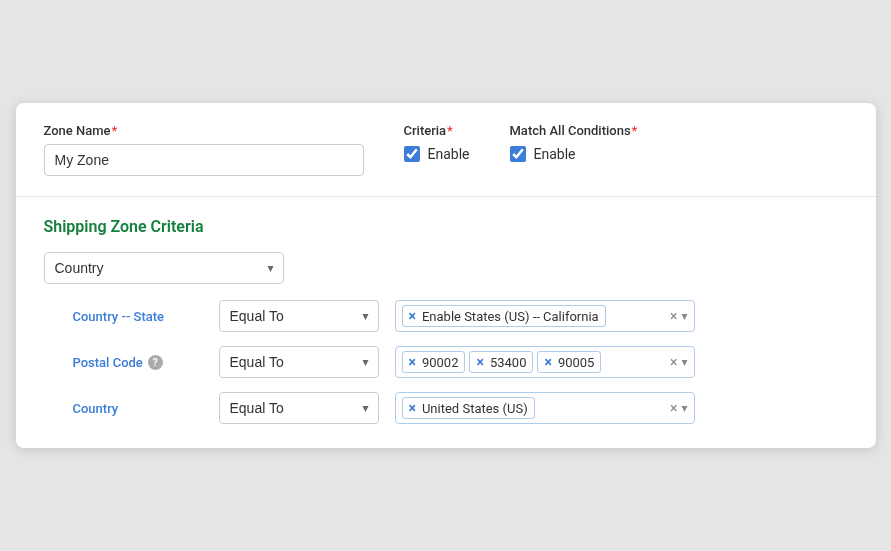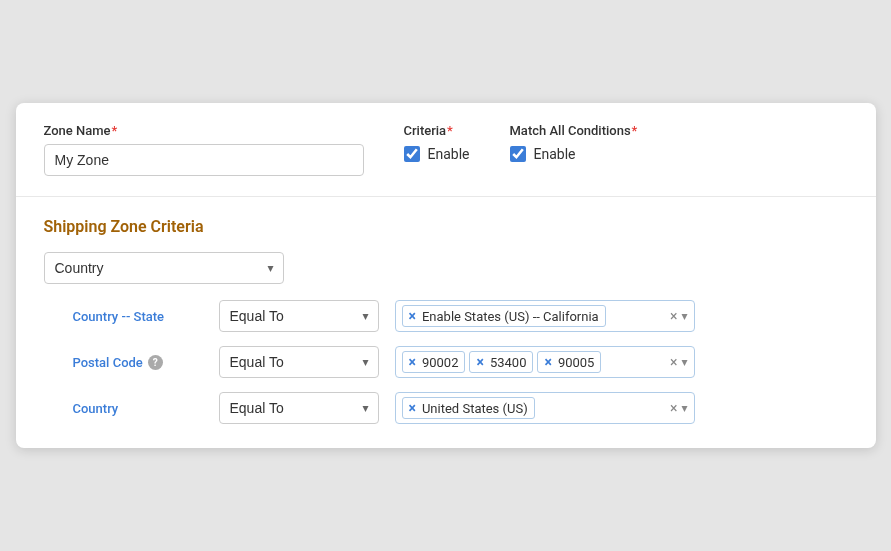--- a/index.html
+++ b/index.html
@@ -71,21 +71,21 @@
       accent-color: #3b7dd8;
       cursor: pointer;
     }
     .checkbox-label {
       font-size: 14px;
       color: #333;
     }
     .criteria-title {
       font-size: 16px;
       font-weight: 600;
-      color: #a16207;
+      color: #15803d;
       margin-bottom: 16px;
     }
     .dropdown-select {
       appearance: none;
       -webkit-appearance: none;
       border: 1px solid #ccc;
       border-radius: 4px;
       padding: 7px 32px 7px 10px;
       font-size: 14px;
       color: #333;

